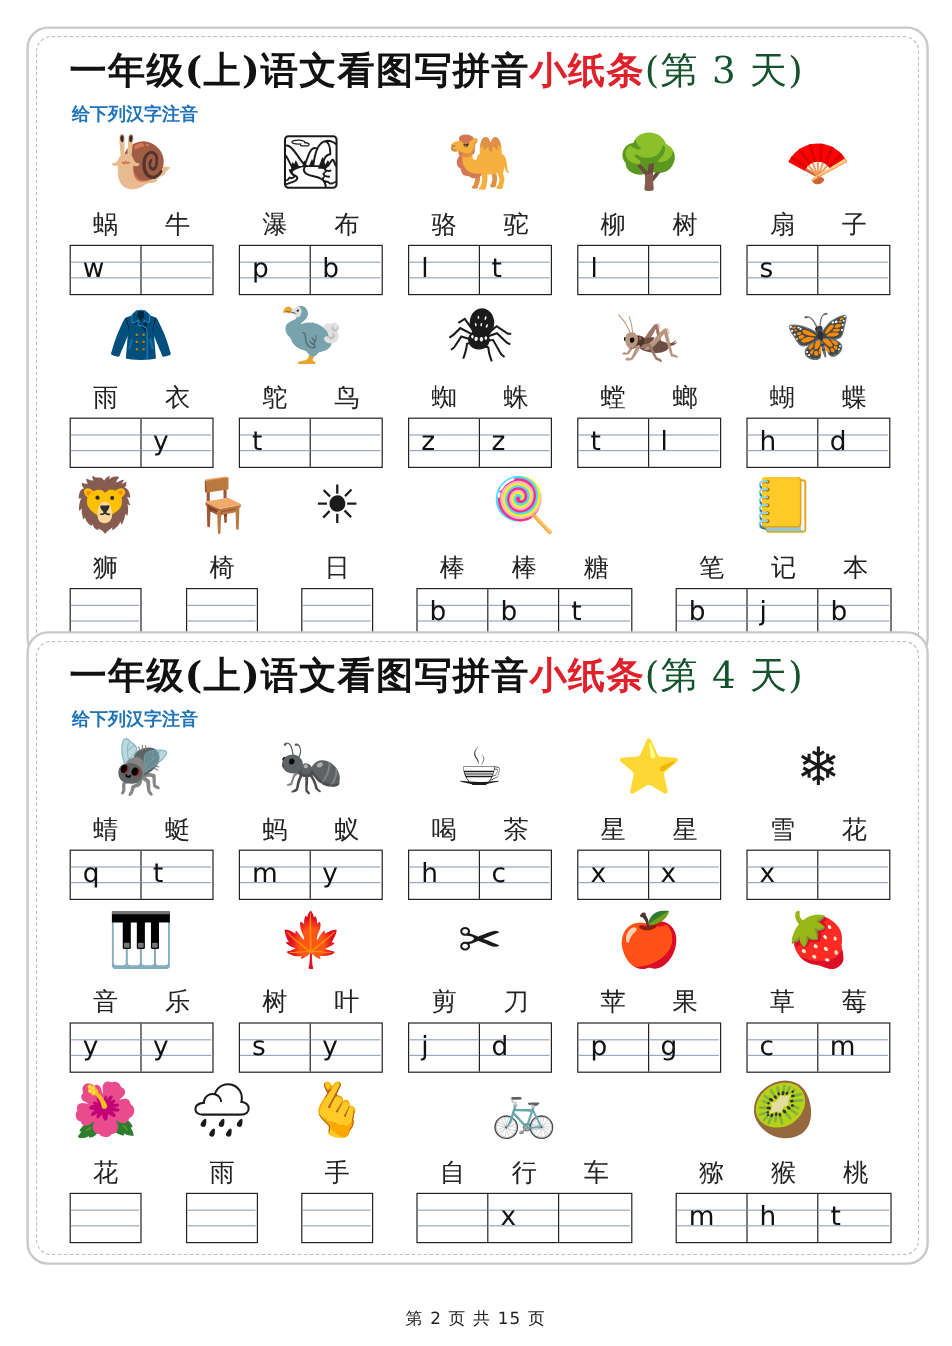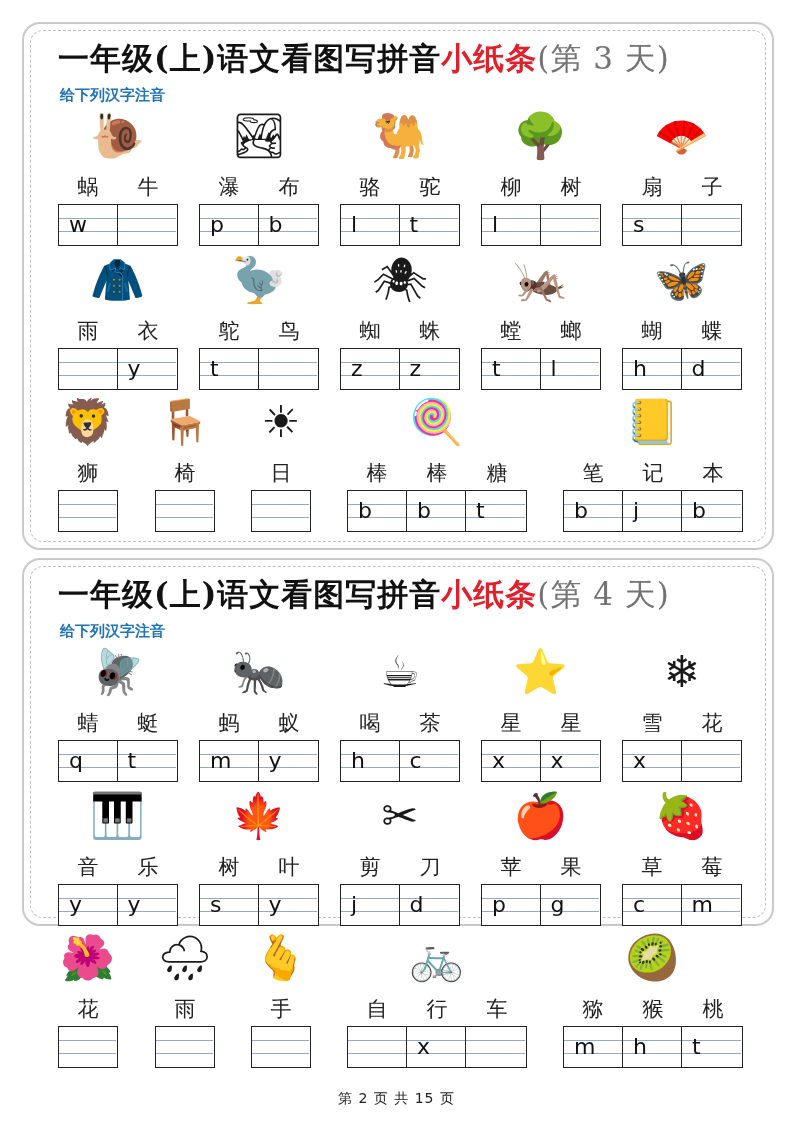--- a/index.html
+++ b/index.html
@@ -8,30 +8,30 @@
 
   .card {
     position: absolute; left: 22px; width: 752px;
     border: 2px solid #c9c9c9; border-radius: 18px; background: #fff;
   }
   .card .dash {
     position: absolute; left: 6px; top: 6px; right: 6px; bottom: 6px;
     border: 1.5px dashed #bdbdbd; border-radius: 13px; pointer-events: none;
   }
   #card1 { top: 22px; height: 528px; }
-  #card2 { top: 558px; height: 368px; padding-left: 36px; }
+  #card2 { top: 526px; height: 528px; padding-left: 36px; }
 
   .title {
     position: absolute; left: 34px; top: 14px; height: 46px;
     font-size: 31px; font-weight: bold; letter-spacing: 1px; white-space: nowrap;
     font-family: "DejaVu Serif", serif;
   }
   .title .t-black { color: #111; }
   .title .t-red { color: #e0202a; }
-  .title .t-blue { color: #737373; font-weight: normal; }
+  .title .t-blue { color: #14532d; font-weight: normal; }
   .subtitle {
     position: absolute; left: 36px; top: 62px;
     font-family: "DejaVu Sans", sans-serif; font-size: 15px; font-weight: bold; color: #1f73b7;
   }
 
   .item { position: absolute; }
   .pic {
     position: absolute; font-size: 44px; line-height: 56px; height: 56px; text-align: center;
     font-family: "DejaVu Sans", sans-serif;
   }

